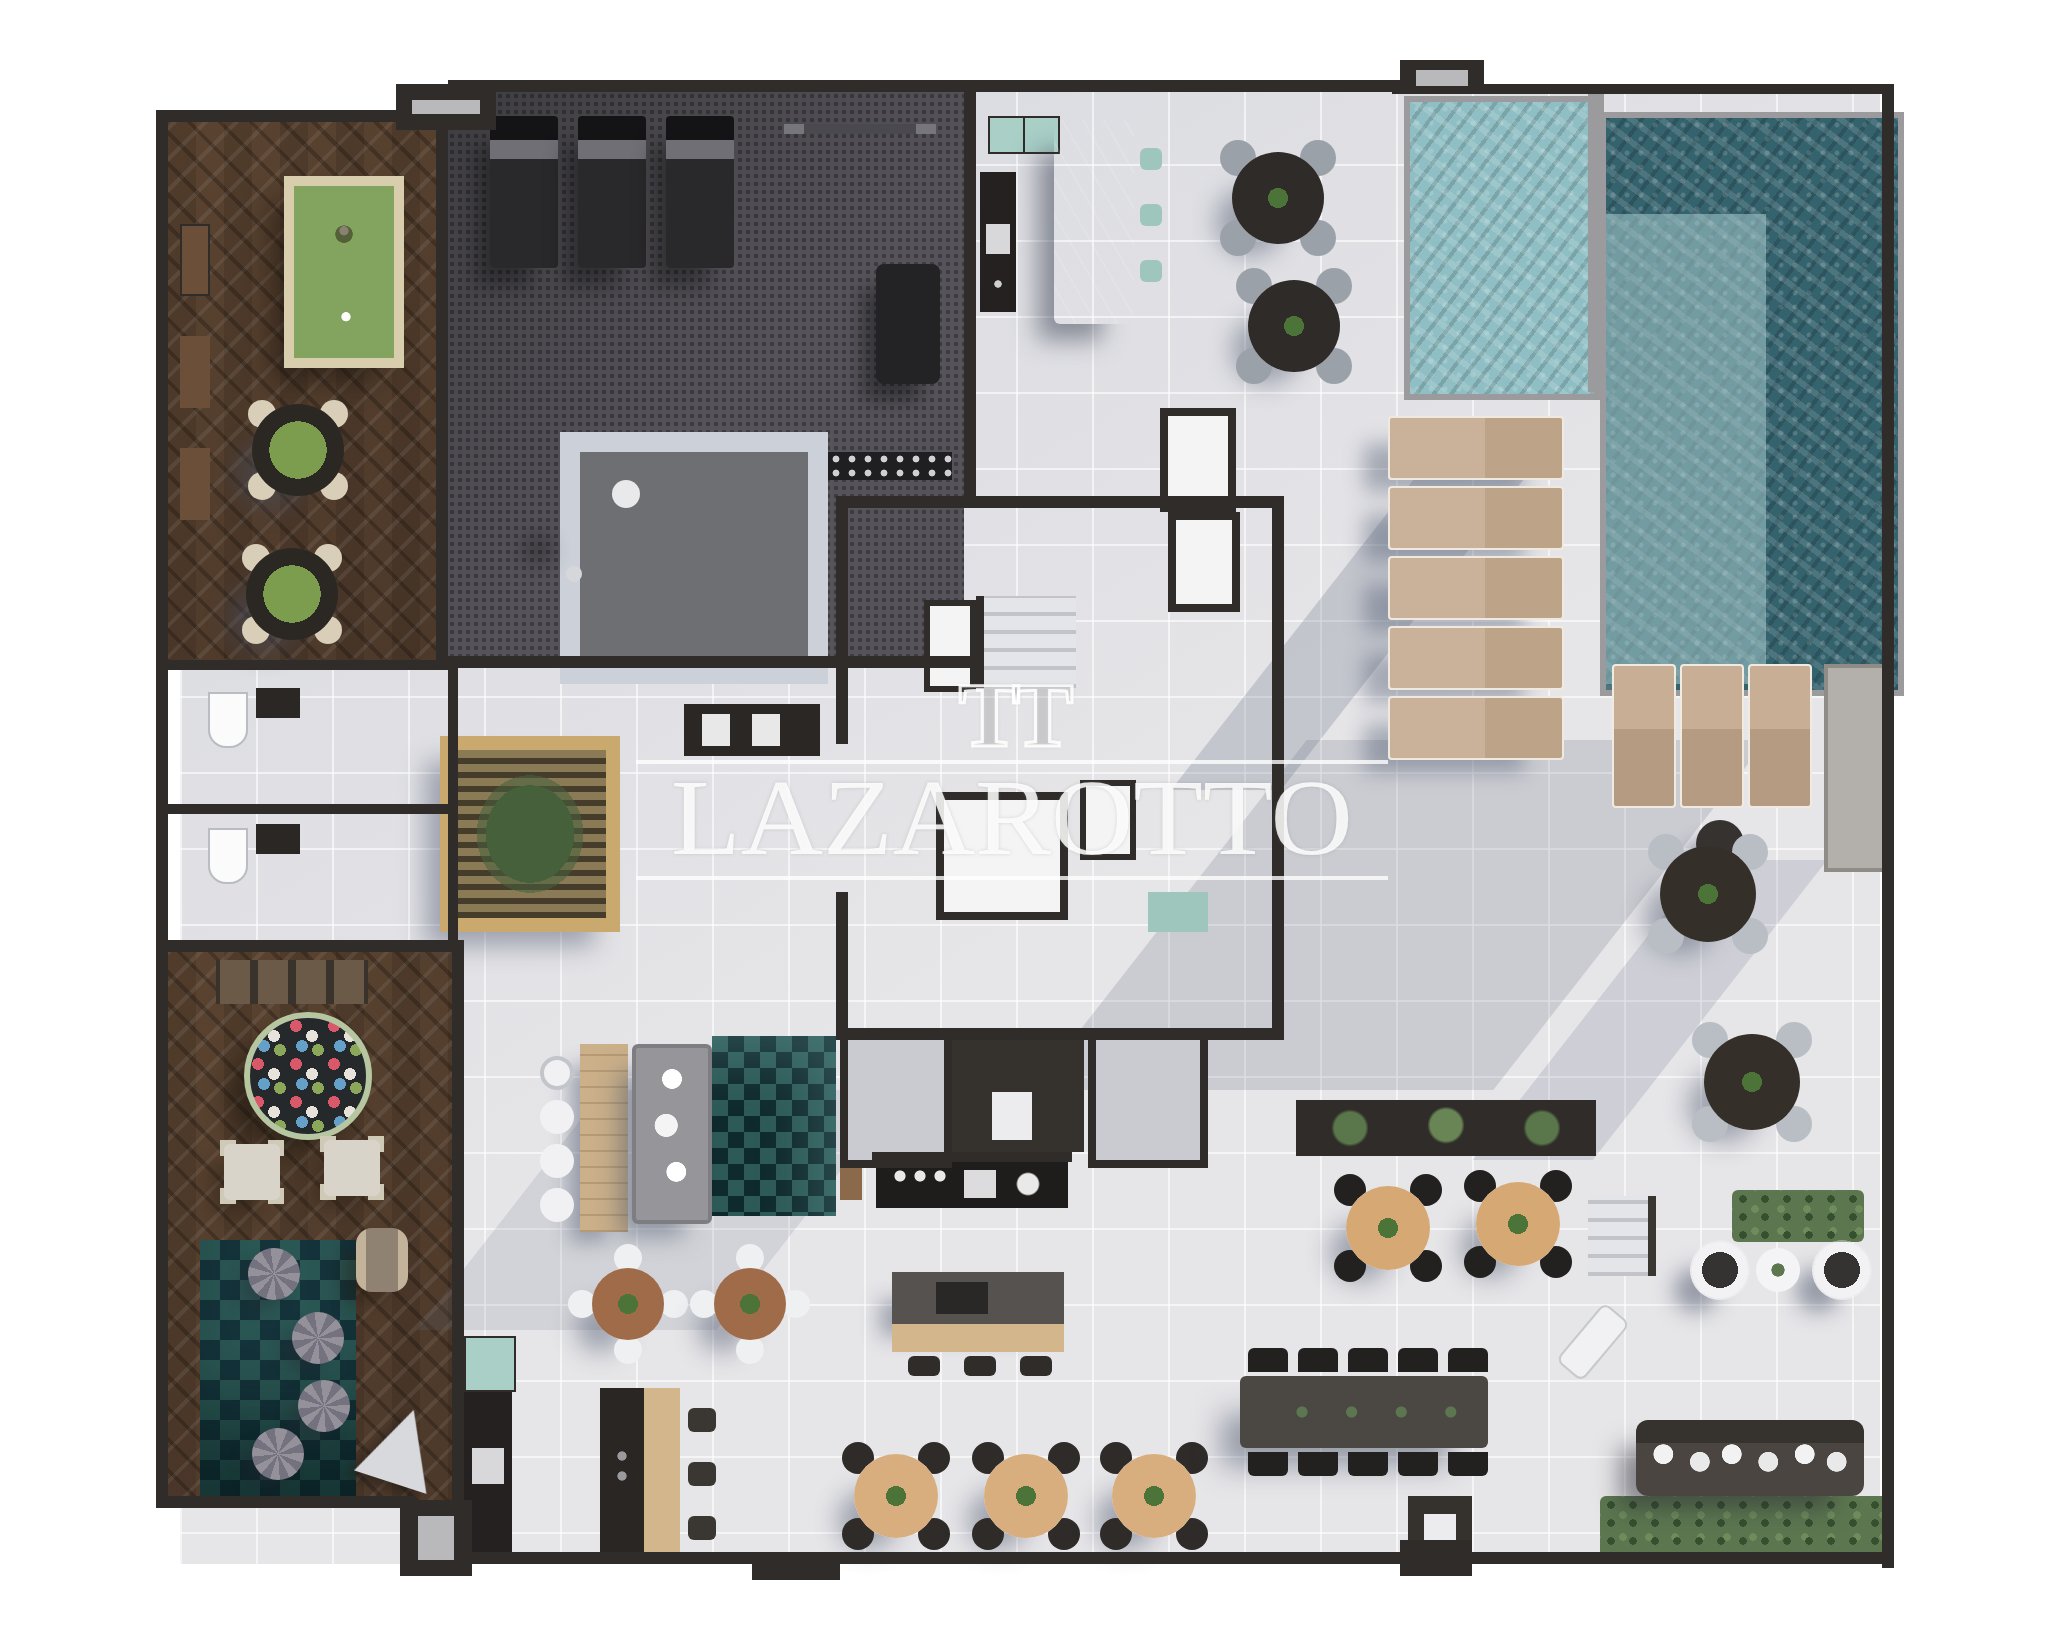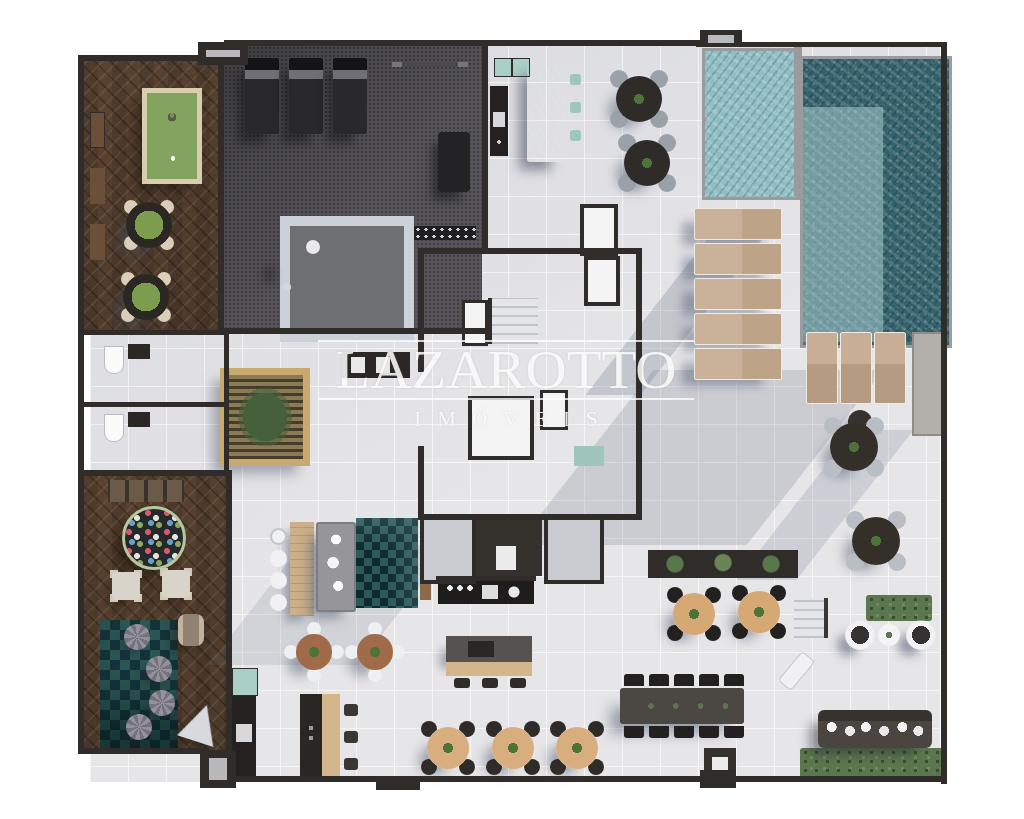--- a/index.html
+++ b/index.html
@@ -284,19 +284,19 @@
 
   <div class="abs wall" style="left:198px;top:42px;width:42px;height:15px;box-shadow:inset 0 0 0 4px #2f2c29;background:#b9b9bc;border:4px solid #2f2c29;"></div>
   <div class="abs" style="left:700px;top:30px;width:42px;height:16px;background:#2f2c29;z-index:20;
        background-image:linear-gradient(#b9b9bc,#b9b9bc);background-size:26px 8px;background-position:8px 5px;background-repeat:no-repeat;"></div>
   <div class="abs" style="left:200px;top:750px;width:36px;height:38px;background:#2f2c29;z-index:20;
        background-image:linear-gradient(#b9b9bc,#b9b9bc);background-size:18px 22px;background-position:9px 8px;background-repeat:no-repeat;"></div>
   <div class="abs" style="left:376px;top:778px;width:44px;height:12px;background:#2f2c29;z-index:20;"></div>
   <div class="abs" style="left:700px;top:770px;width:36px;height:18px;background:#2f2c29;z-index:20;"></div>
 
   <div class="abs wm" style="left:318px;top:338px;width:376px;">
+    <span class="wm-logo">TT</span>
     <div class="rule"></div>
     <span class="wm-title">LAZAROTTO</span>
     <div class="rule"></div>
-    <span class="wm-sub">IMÓVEIS</span>
   </div>
 
 </div>
 
 </body></html>

